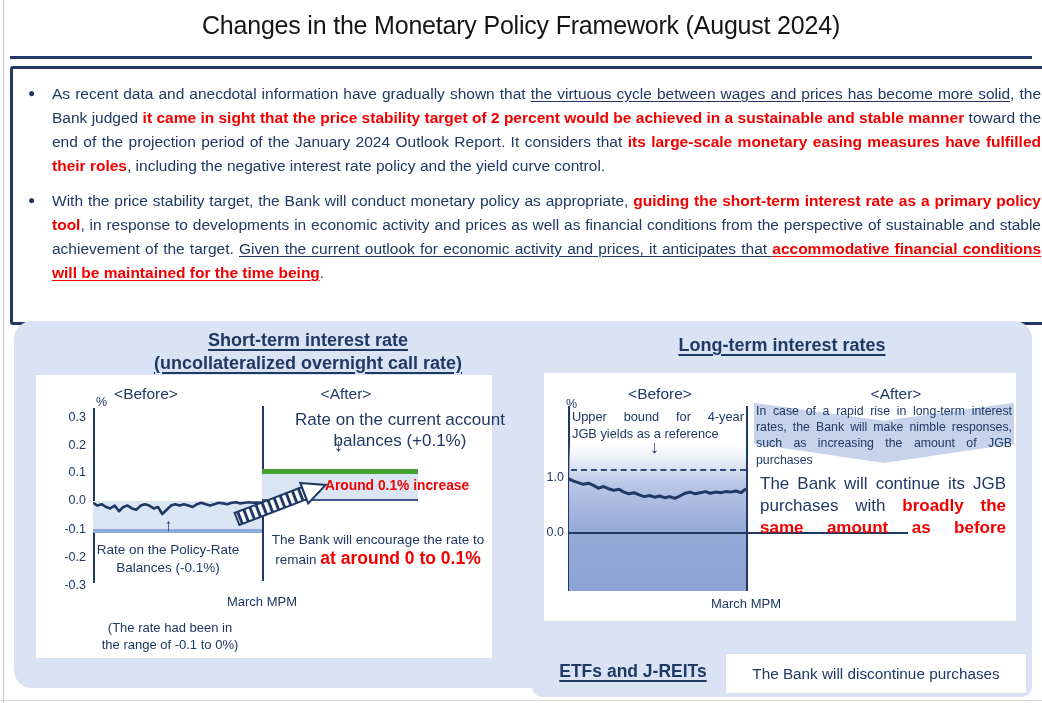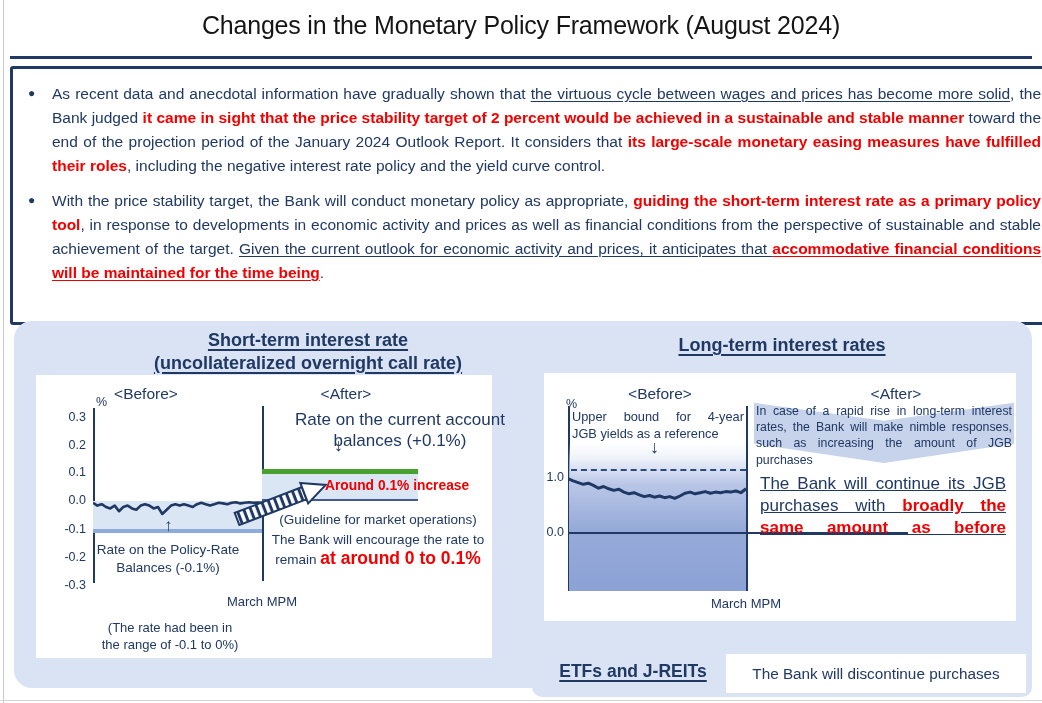--- a/index.html
+++ b/index.html
@@ -111,21 +111,21 @@
     background:#c6d3eb;
     clip-path:polygon(0 6%, 50% 34%, 100% 6%, 100% 70%, 50% 100%, 0 70%);
   }
   #lt-callout-text {
     position:absolute; left:2px; top:4px; width:256px;
     color:#1f3864; font-size:12.3px; line-height:1.32; text-align:justify;
   }
   #lt-continue {
     left:216px; top:100px; width:246px;
     color:#1f3864; font-size:17px; line-height:1.3;
-    text-align:justify; text-align-last:justify;text-decoration:underline;
+    text-align:justify; text-align-last:justify;
   }
 
   
   #etf-bar { left:532px; top:650px; width:500px; height:47px; background:#d9e3f3; border-radius:10px;text-decoration:underline; }
   #etf-label {
     position:absolute; left:10px; top:11px; width:182px; text-align:center;
     color:#1f3864; font-weight:bold; font-size:17.5px;
     text-decoration:underline; text-decoration-thickness:2px; text-underline-offset:3px;
   }
   #etf-note-box {
@@ -194,21 +194,20 @@
             <line x1="3.2" y1="0" x2="3.2" y2="14" stroke="#1f3864" stroke-width="3"></line>
           </pattern>
         </defs>
         <g transform="translate(8,46) rotate(-21)">
           <rect x="0" y="-6.5" width="72" height="13" fill="url(#hatchpat)" stroke="#1f3864" stroke-width="2"></rect>
           <polygon points="72,-11 95,0 72,11" fill="#ffffff" stroke="#1f3864" stroke-width="2"></polygon>
         </g>
       </svg>
 
       <div id="st-increase" class="abs">Around 0.1% increase</div>
-      <div id="st-guideline" class="abs">(Guideline for market operations)</div>
       <div id="st-encourage1" class="abs">The Bank will encourage the rate to</div>
       <div id="st-encourage2" class="abs"><span>remain </span><span class="rb">at around 0 to 0.1%</span></div>
 
       <div id="st-up-arrow" class="abs">↑</div>
       <div id="st-pr-label" class="abs">
         <div>Rate on the Policy-Rate</div>
         <div>Balances (-0.1%)</div>
       </div>
 
       <div id="st-mpm" class="abs small-navy">March MPM</div>

